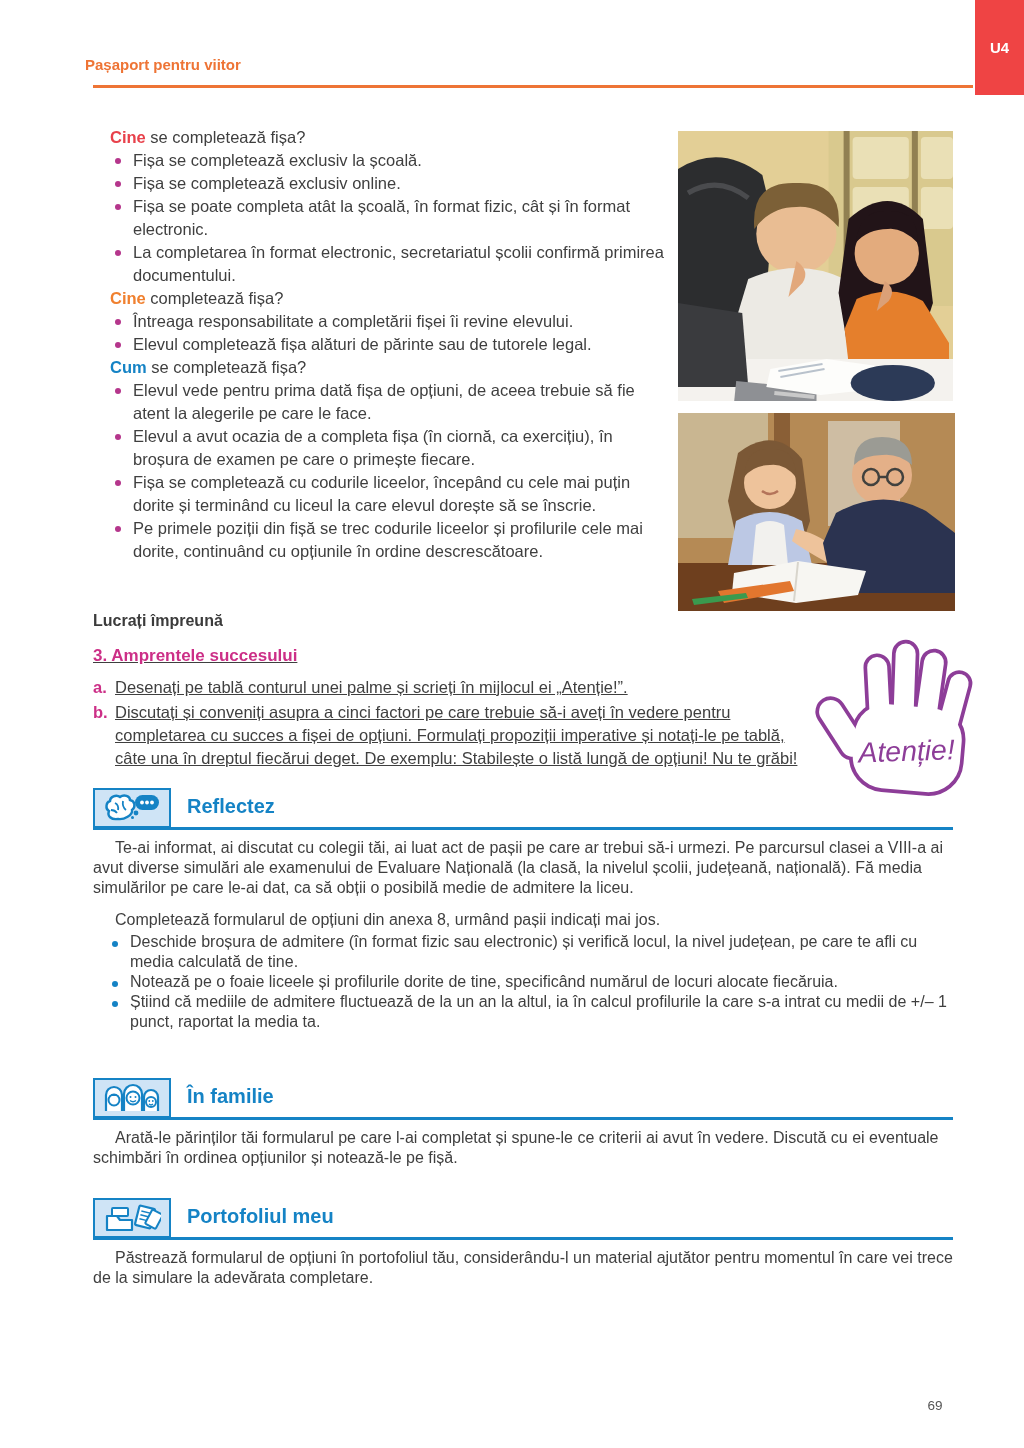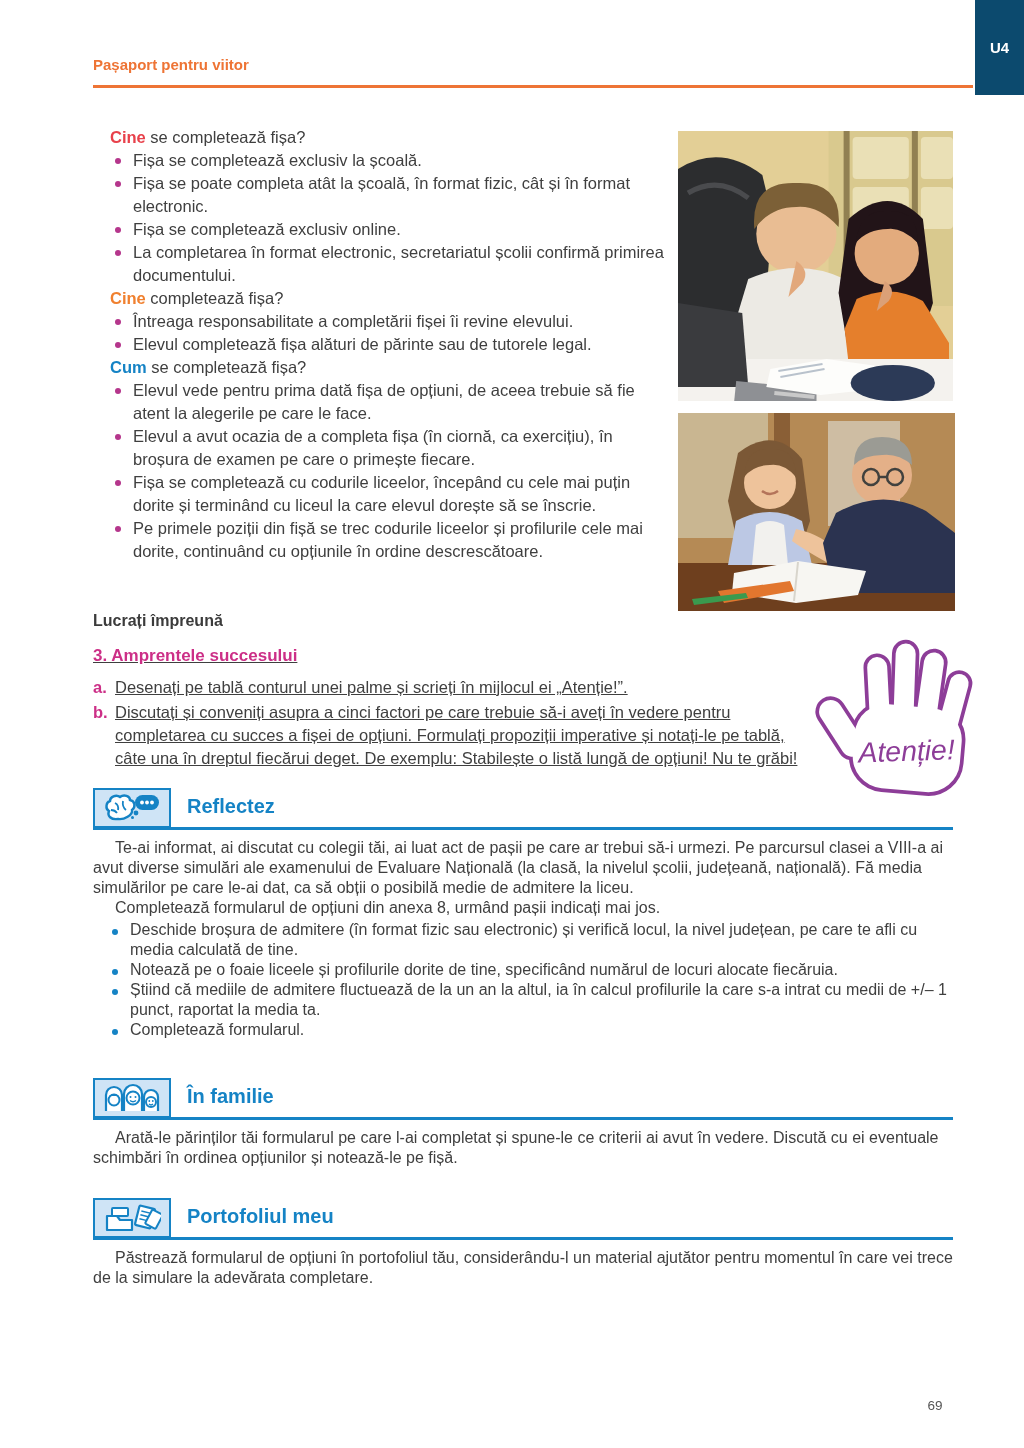--- a/index.html
+++ b/index.html
@@ -1,22 +1,22 @@
 <!DOCTYPE html>
 <html lang="ro"><head>
 <meta charset="utf-8">
 <style>
   html,body{margin:0;padding:0;background:#ffffff;}
   .page{position:relative;width:1024px;height:1448px;background:#fff;overflow:hidden;
         font-family:"Liberation Sans", sans-serif;color:#3f3f3f;}
 
   
-  .u4-tab{position:absolute;top:0;right:0;width:49px;height:95px;background:#0c4a6e;
+  .u4-tab{position:absolute;top:0;right:0;width:49px;height:95px;background:#ef4444;
           color:#fff;font-weight:bold;font-size:15px;display:flex;align-items:center;justify-content:center;}
-  .header-title{position:absolute;left:93px;top:56px;font-size:15px;font-weight:bold;color:#ee7435;}
+  .header-title{position:absolute;left:85px;top:56px;font-size:15px;font-weight:bold;color:#ee7435;}
   .header-rule{position:absolute;left:93px;top:85px;width:880px;height:3px;background:#ee7435;}
 
   
   .qa-col{position:absolute;left:93px;top:126px;width:572px;font-size:16.5px;line-height:23px;}
   .q-head{padding-left:17px;}
   .kw{font-weight:bold;}
   .kw-red{color:#e8414b;}
   .kw-orange{color:#f0802f;}
   .kw-blue{color:#1583c5;}
   ul.blist{list-style:none;margin:0;padding:0;}
@@ -46,42 +46,42 @@
   .section{position:absolute;left:93px;width:860px;}
   .sec-reflect{top:786px;}
   .sec-family{top:1076px;}
   .sec-portfolio{top:1196px;}
   .sec-bar{display:flex;align-items:center;height:44px;border-bottom:3px solid #1583c5;box-sizing:border-box;}
   .icon-box{width:78px;height:40px;background:#cfe4f6;border:2px solid #1583c5;box-sizing:border-box;
             display:flex;align-items:center;justify-content:center;margin-bottom:-3px;}
   .sec-title{margin-left:16px;font-size:20px;font-weight:bold;color:#1583c5;}
   .sec-body{margin-top:8px;font-size:16px;line-height:20px;}
   .para{text-indent:22px;margin:0;}
-  .para + .para{margin-top:0;}
+  .para + .para{margin-top:12px;}
   .sec-body ul.blist{margin-top:2px;}
 
   .pagenum{position:absolute;left:915px;top:1398px;width:40px;text-align:center;font-size:13.5px;color:#555;}
 </style>
 </head>
 <body>
 
 <div class="page">
 
   <div class="u4-tab">U4</div>
   <div class="header-title">Pașaport pentru viitor</div>
   <div class="header-rule"></div>
 
   <div class="qa-col">
     <div class="q-head">
       <span class="kw kw-red">Cine</span><span> se completează fișa?</span>
     </div>
     <ul class="blist">
       <li>Fișa se completează exclusiv la școală.</li>
+      <li>Fișa se completează exclusiv online.</li>
       <li>Fișa se poate completa atât la școală, în format fizic, cât și în format electronic.</li>
-      <li>Fișa se completează exclusiv online.</li>
       <li>La completarea în format electronic, secretariatul școlii confirmă primirea documentului.</li>
     </ul>
     <div class="q-head">
       <span class="kw kw-orange">Cine</span><span> completează fișa?</span>
     </div>
     <ul class="blist">
       <li>Întreaga responsabilitate a completării fișei îi revine elevului.</li>
       <li>Elevul completează fișa alături de părinte sau de tutorele legal.</li>
     </ul>
     <div class="q-head">
@@ -212,21 +212,20 @@
       </div>
       <div class="sec-title">Reflectez</div>
     </div>
     <div class="sec-body">
       <p class="para">Te-ai informat, ai discutat cu colegii tăi, ai luat act de pașii pe care ar trebui să-i urmezi. Pe parcursul clasei a VIII-a ai avut diverse simulări ale examenului de Evaluare Națională (la clasă, la nivelul școlii, județeană, națională). Fă media simulărilor pe care le-ai dat, ca să obții o posibilă medie de admitere la liceu.</p>
       <p class="para">Completează formularul de opțiuni din anexa 8, urmând pașii indicați mai jos.</p>
       <ul class="blist blue">
         <li>Deschide broșura de admitere (în format fizic sau electronic) și verifică locul, la nivel județean, pe care te afli cu media calculată de tine.</li>
         <li>Notează pe o foaie liceele și profilurile dorite de tine, specificând numărul de locuri alocate fiecăruia.</li>
         <li>Știind că mediile de admitere fluctuează de la un an la altul, ia în calcul profilurile la care s-a intrat cu medii de +/– 1 punct, raportat la media ta.</li>
-        <li>Completează formularul.</li>
       </ul>
     </div>
   </div>
 
   <div class="section sec-family">
     <div class="sec-bar">
       <div class="icon-box">
         <svg width="58" height="30" viewBox="0 0 58 30">
           <path d="M3 28 v-16 a8 8 0 0 1 16 0 v16" fill="#fff" stroke="#1583c5" stroke-width="2.2"></path>
           <path d="M21 28 v-17 a9 9 0 0 1 18 0 v17" fill="#fff" stroke="#1583c5" stroke-width="2.2"></path>

